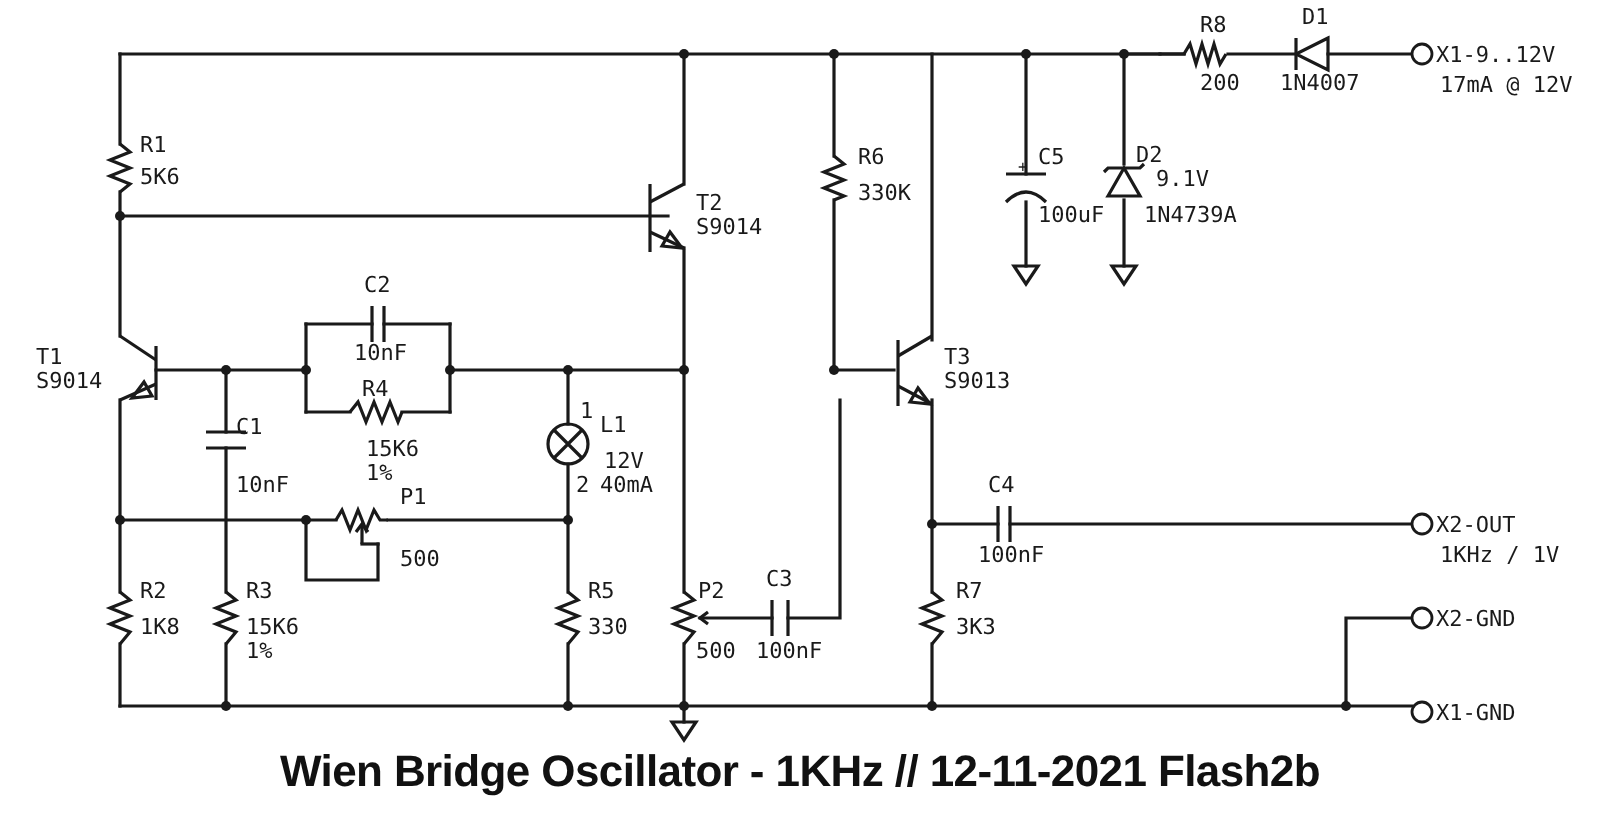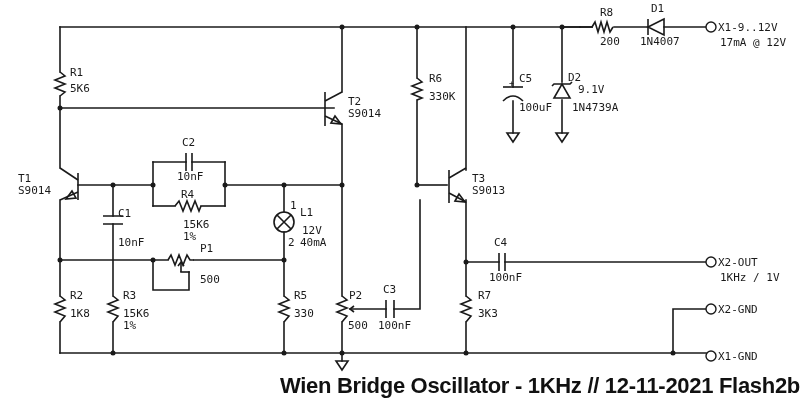--- a/index.html
+++ b/index.html
@@ -3,21 +3,21 @@
 <meta charset="utf-8">
 <style>
   html,body{margin:0;padding:0;background:#ffffff;}
   body{width:800px;height:412px;overflow:hidden;position:relative;}
   #schem{position:absolute;left:0;top:0;width:800px;height:412px;}
   .w{stroke:#1a1a1a;stroke-width:1.6;fill:none;stroke-linecap:square;}
   .c{stroke:#1a1a1a;stroke-width:1.6;fill:none;}
   .dot{fill:#1a1a1a;}
   .lbl{font-family:"DejaVu Sans Mono","Liberation Mono",monospace;font-size:11px;fill:#1a1a1a;}
   .term{fill:#fff;stroke:#1a1a1a;stroke-width:1.4;}
-  #title{position:absolute;left:0;width:800px;top:373px;text-align:right;
+  #title{position:absolute;left:0;width:800px;top:373px;text-align:center;
     font-family:"Liberation Sans","DejaVu Sans",sans-serif;font-weight:bold;font-size:22px;color:#111;letter-spacing:-0.3px;}
 </style>
 </head>
 <body>
 
 <svg id="schem" viewBox="0 0 800 412" xmlns="http://www.w3.org/2000/svg">
 
   <g>
 
     <path class="w" d="M60 27 H580"></path>

